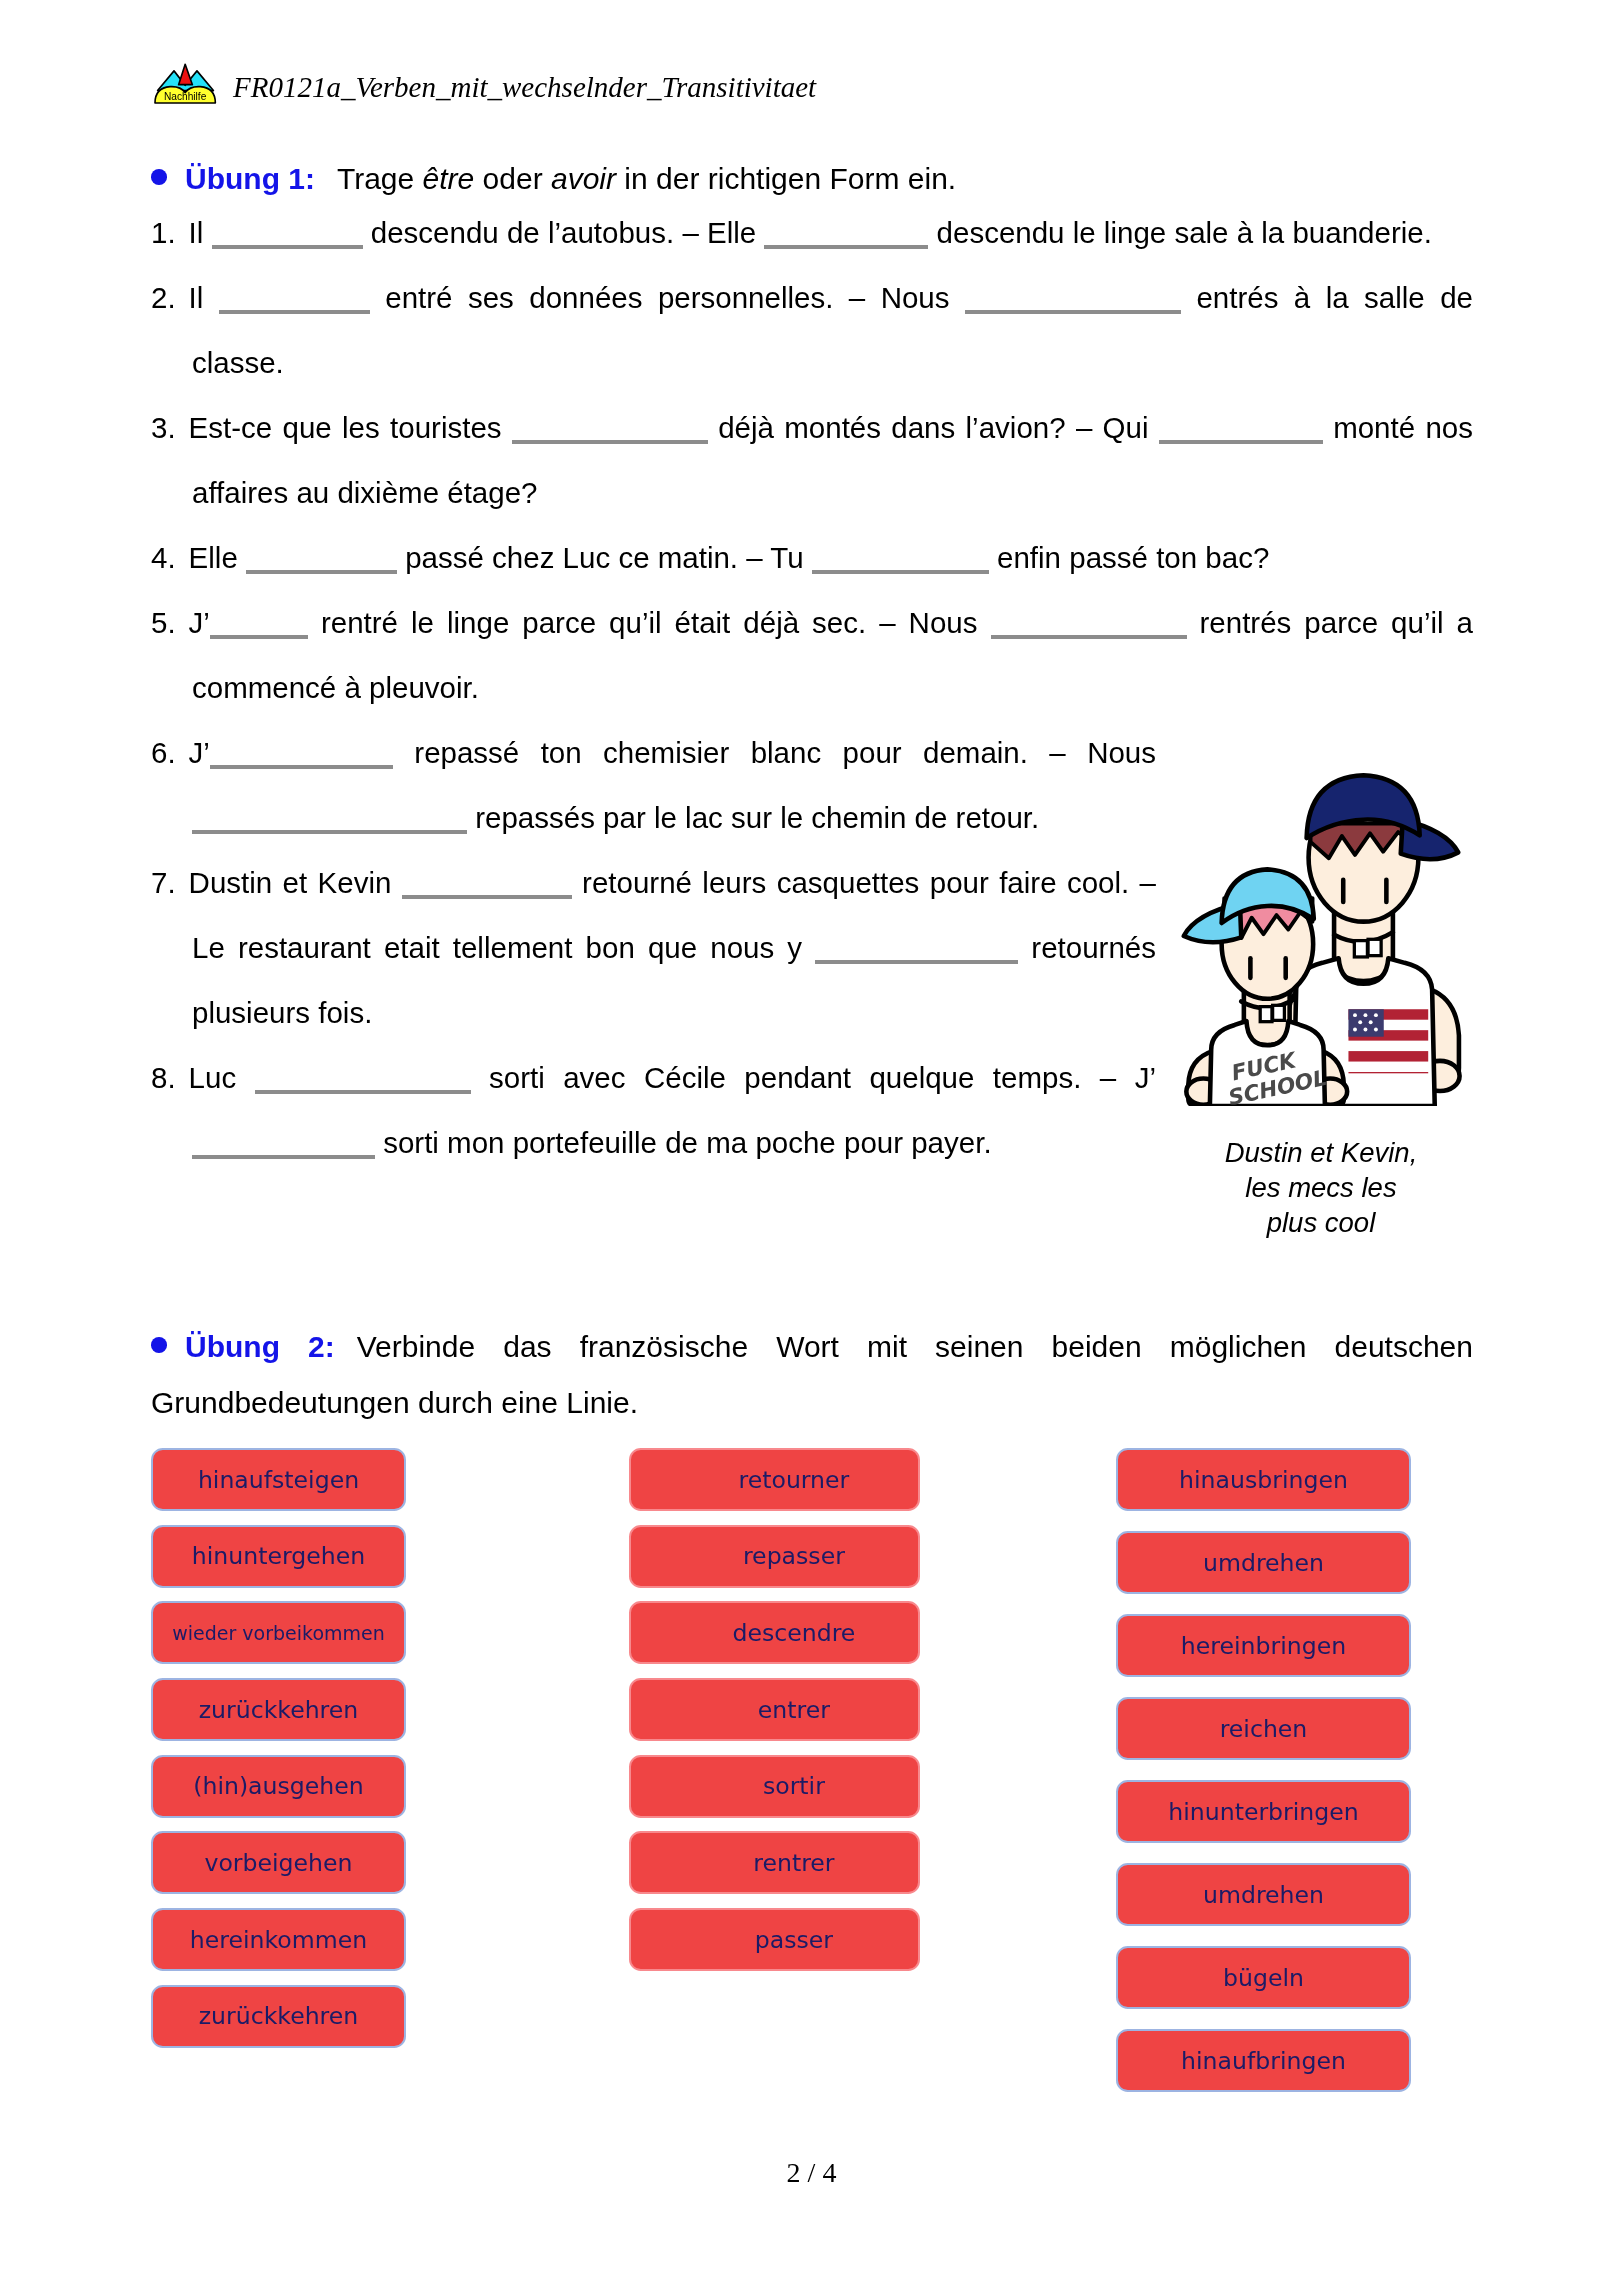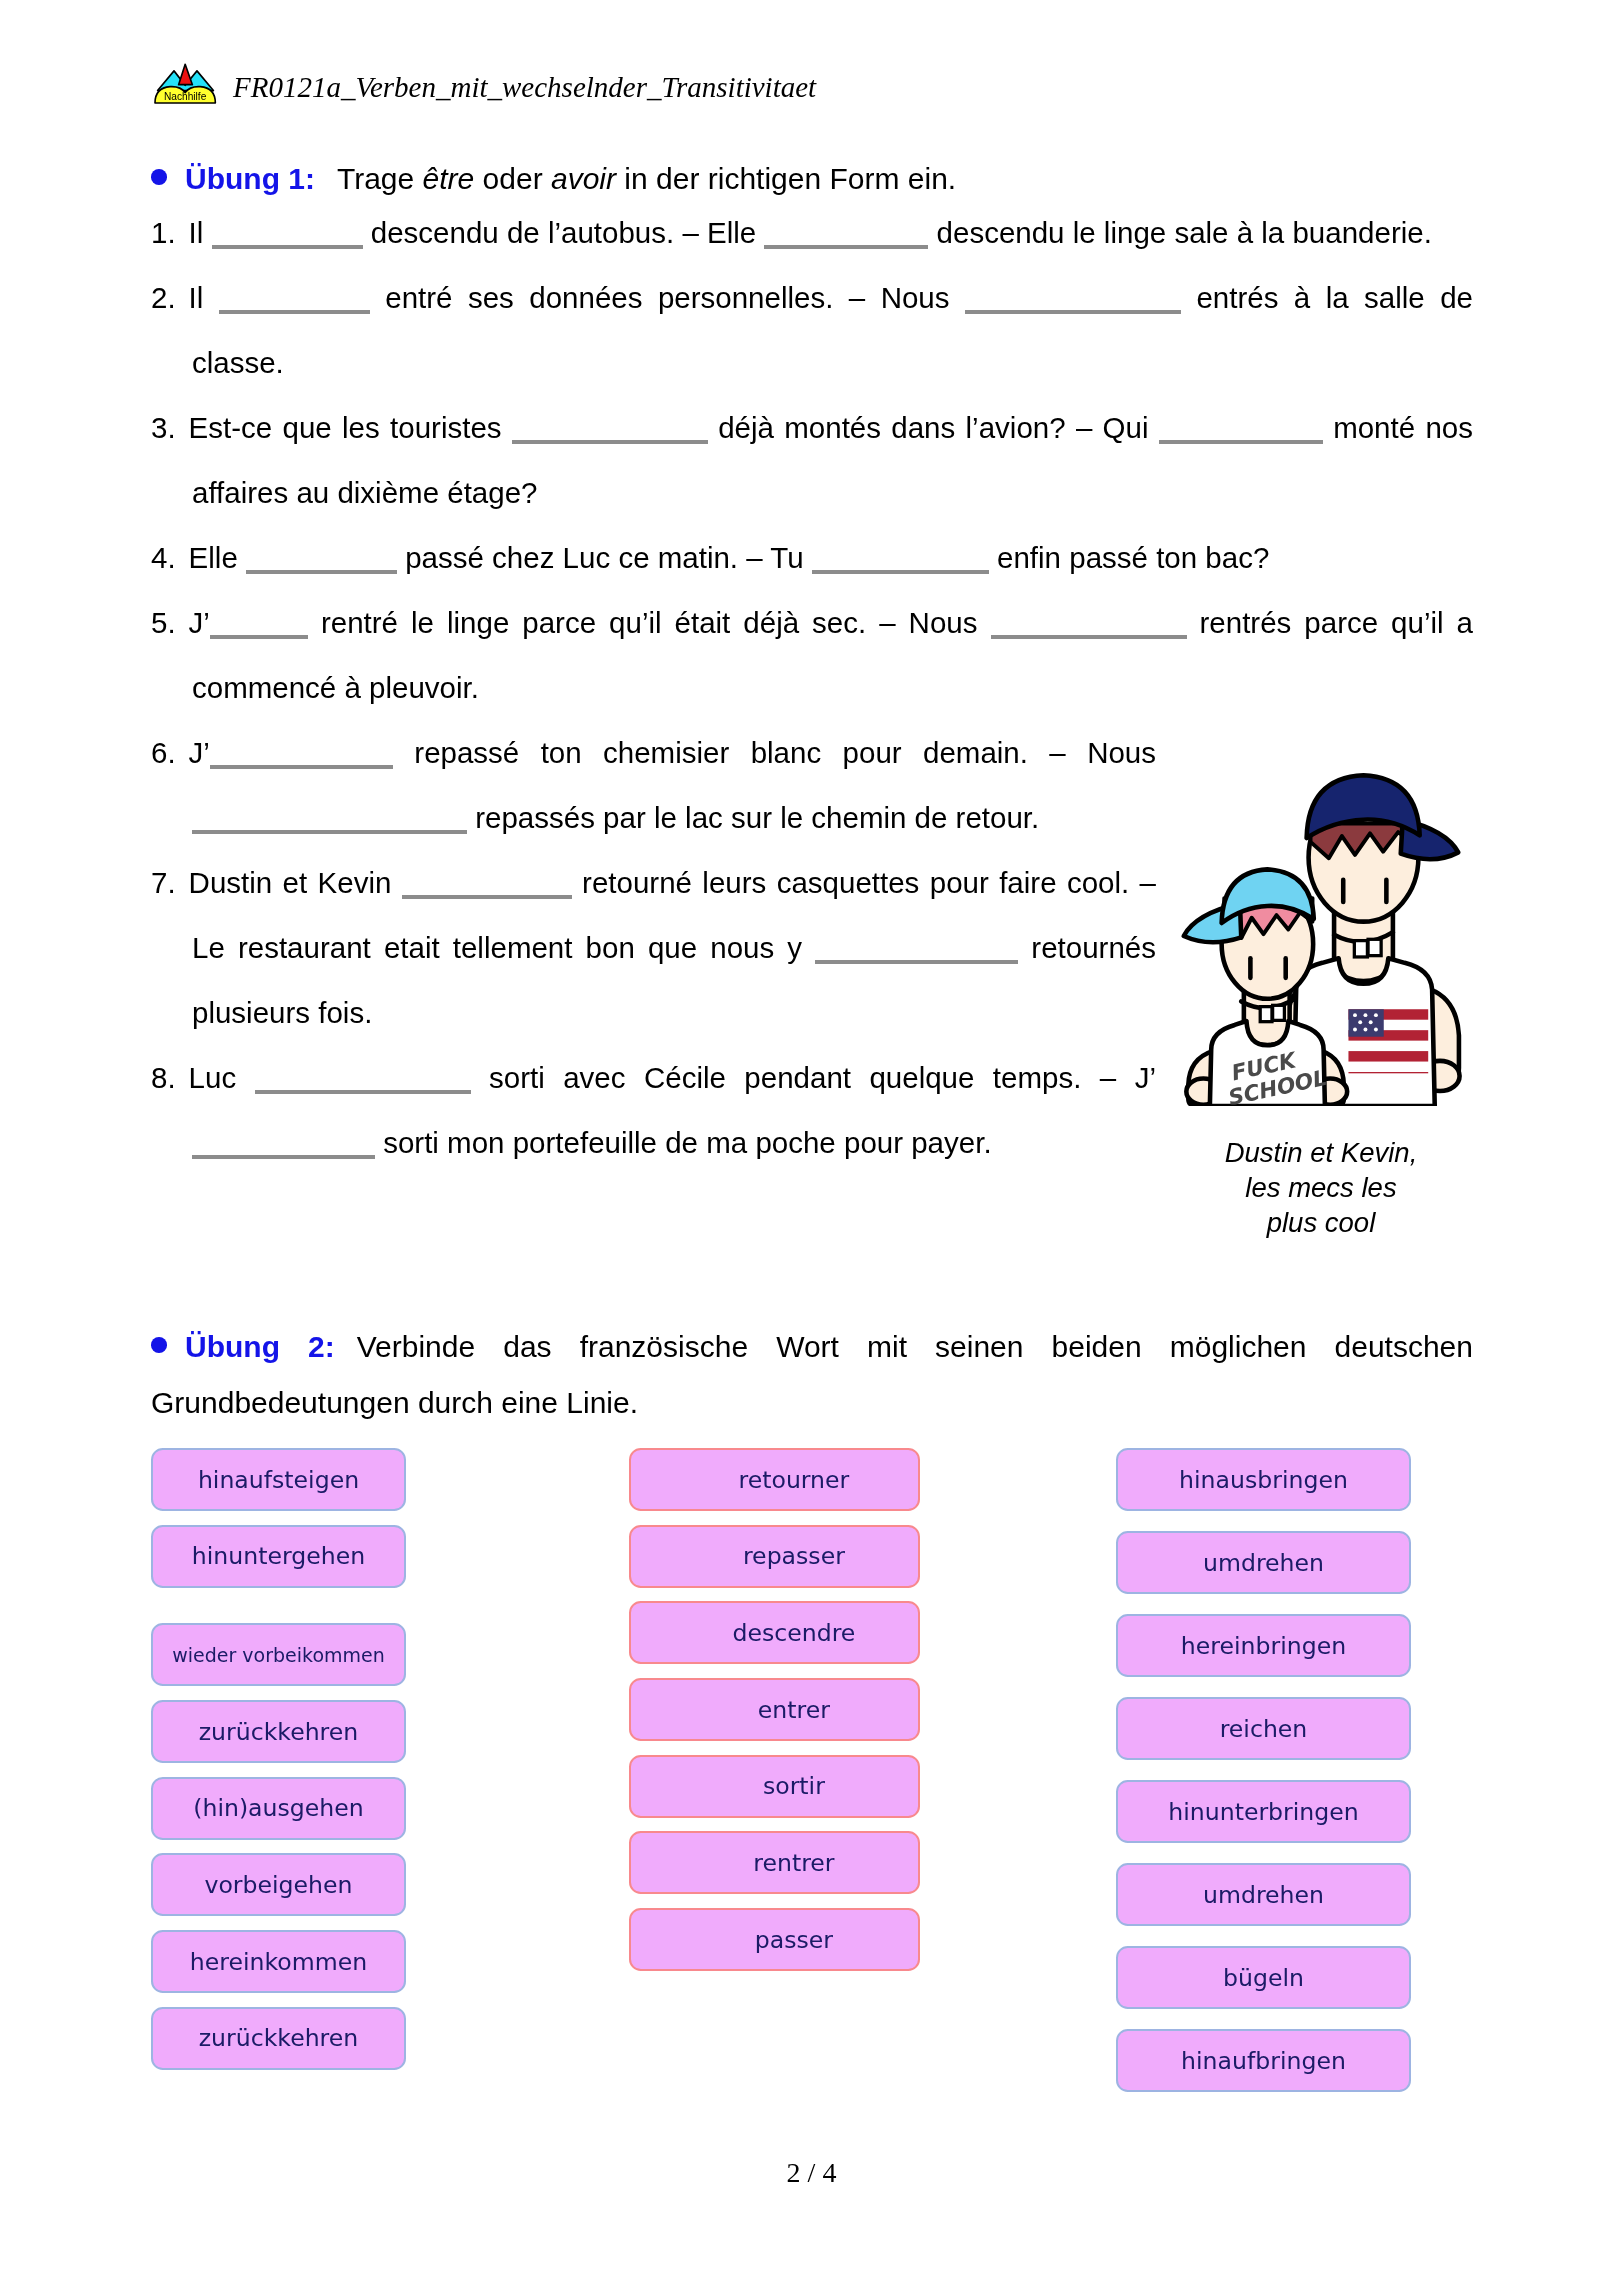--- a/index.html
+++ b/index.html
@@ -28,26 +28,26 @@
   
   #ex1-figure{float:right;width:304px;margin:33px 0 13px 13px;text-align:center;text-indent:0;}
   .caption{font-style:italic;font-size:27.5px;line-height:35px;margin-top:6.5px;}
 
   
   #ex2-boxes{position:absolute;left:151px;top:1448px;width:1322px;height:615px;}
   .col{position:absolute;top:0;display:flex;flex-direction:column;gap:13.7px;}
   #col-left{left:0;width:255px;}
   #col-middle{left:478px;width:291px;}
   #col-right{left:965px;width:295px;gap:20px;}
-  .box{height:63px;box-sizing:border-box;border:2.6px solid;border-radius:11.8px;background:#f0abfc;
+  .box{height:63px;box-sizing:border-box;border:2.6px solid;border-radius:11.8px;background:#ef4444;
        display:flex;align-items:center;justify-content:center;padding:0 5.2px;
        font-family:"DejaVu Sans",sans-serif;font-size:23.6px;color:var(--box-text);}
   .box.blue{border-color:var(--box-blue);}
   .box.red{border-color:var(--box-red);padding-left:44px;}
-  .box.small{font-size:19px;margin-top:22px;}
+  .box.small{font-size:19px;}
 
   .footer{position:absolute;left:0;top:2157px;width:100%;text-align:center;
           font-family:"Liberation Serif",serif;font-size:28px;}
 </style>
 </head>
 <body>
 
 <div class="page">
 
   <div class="header">

